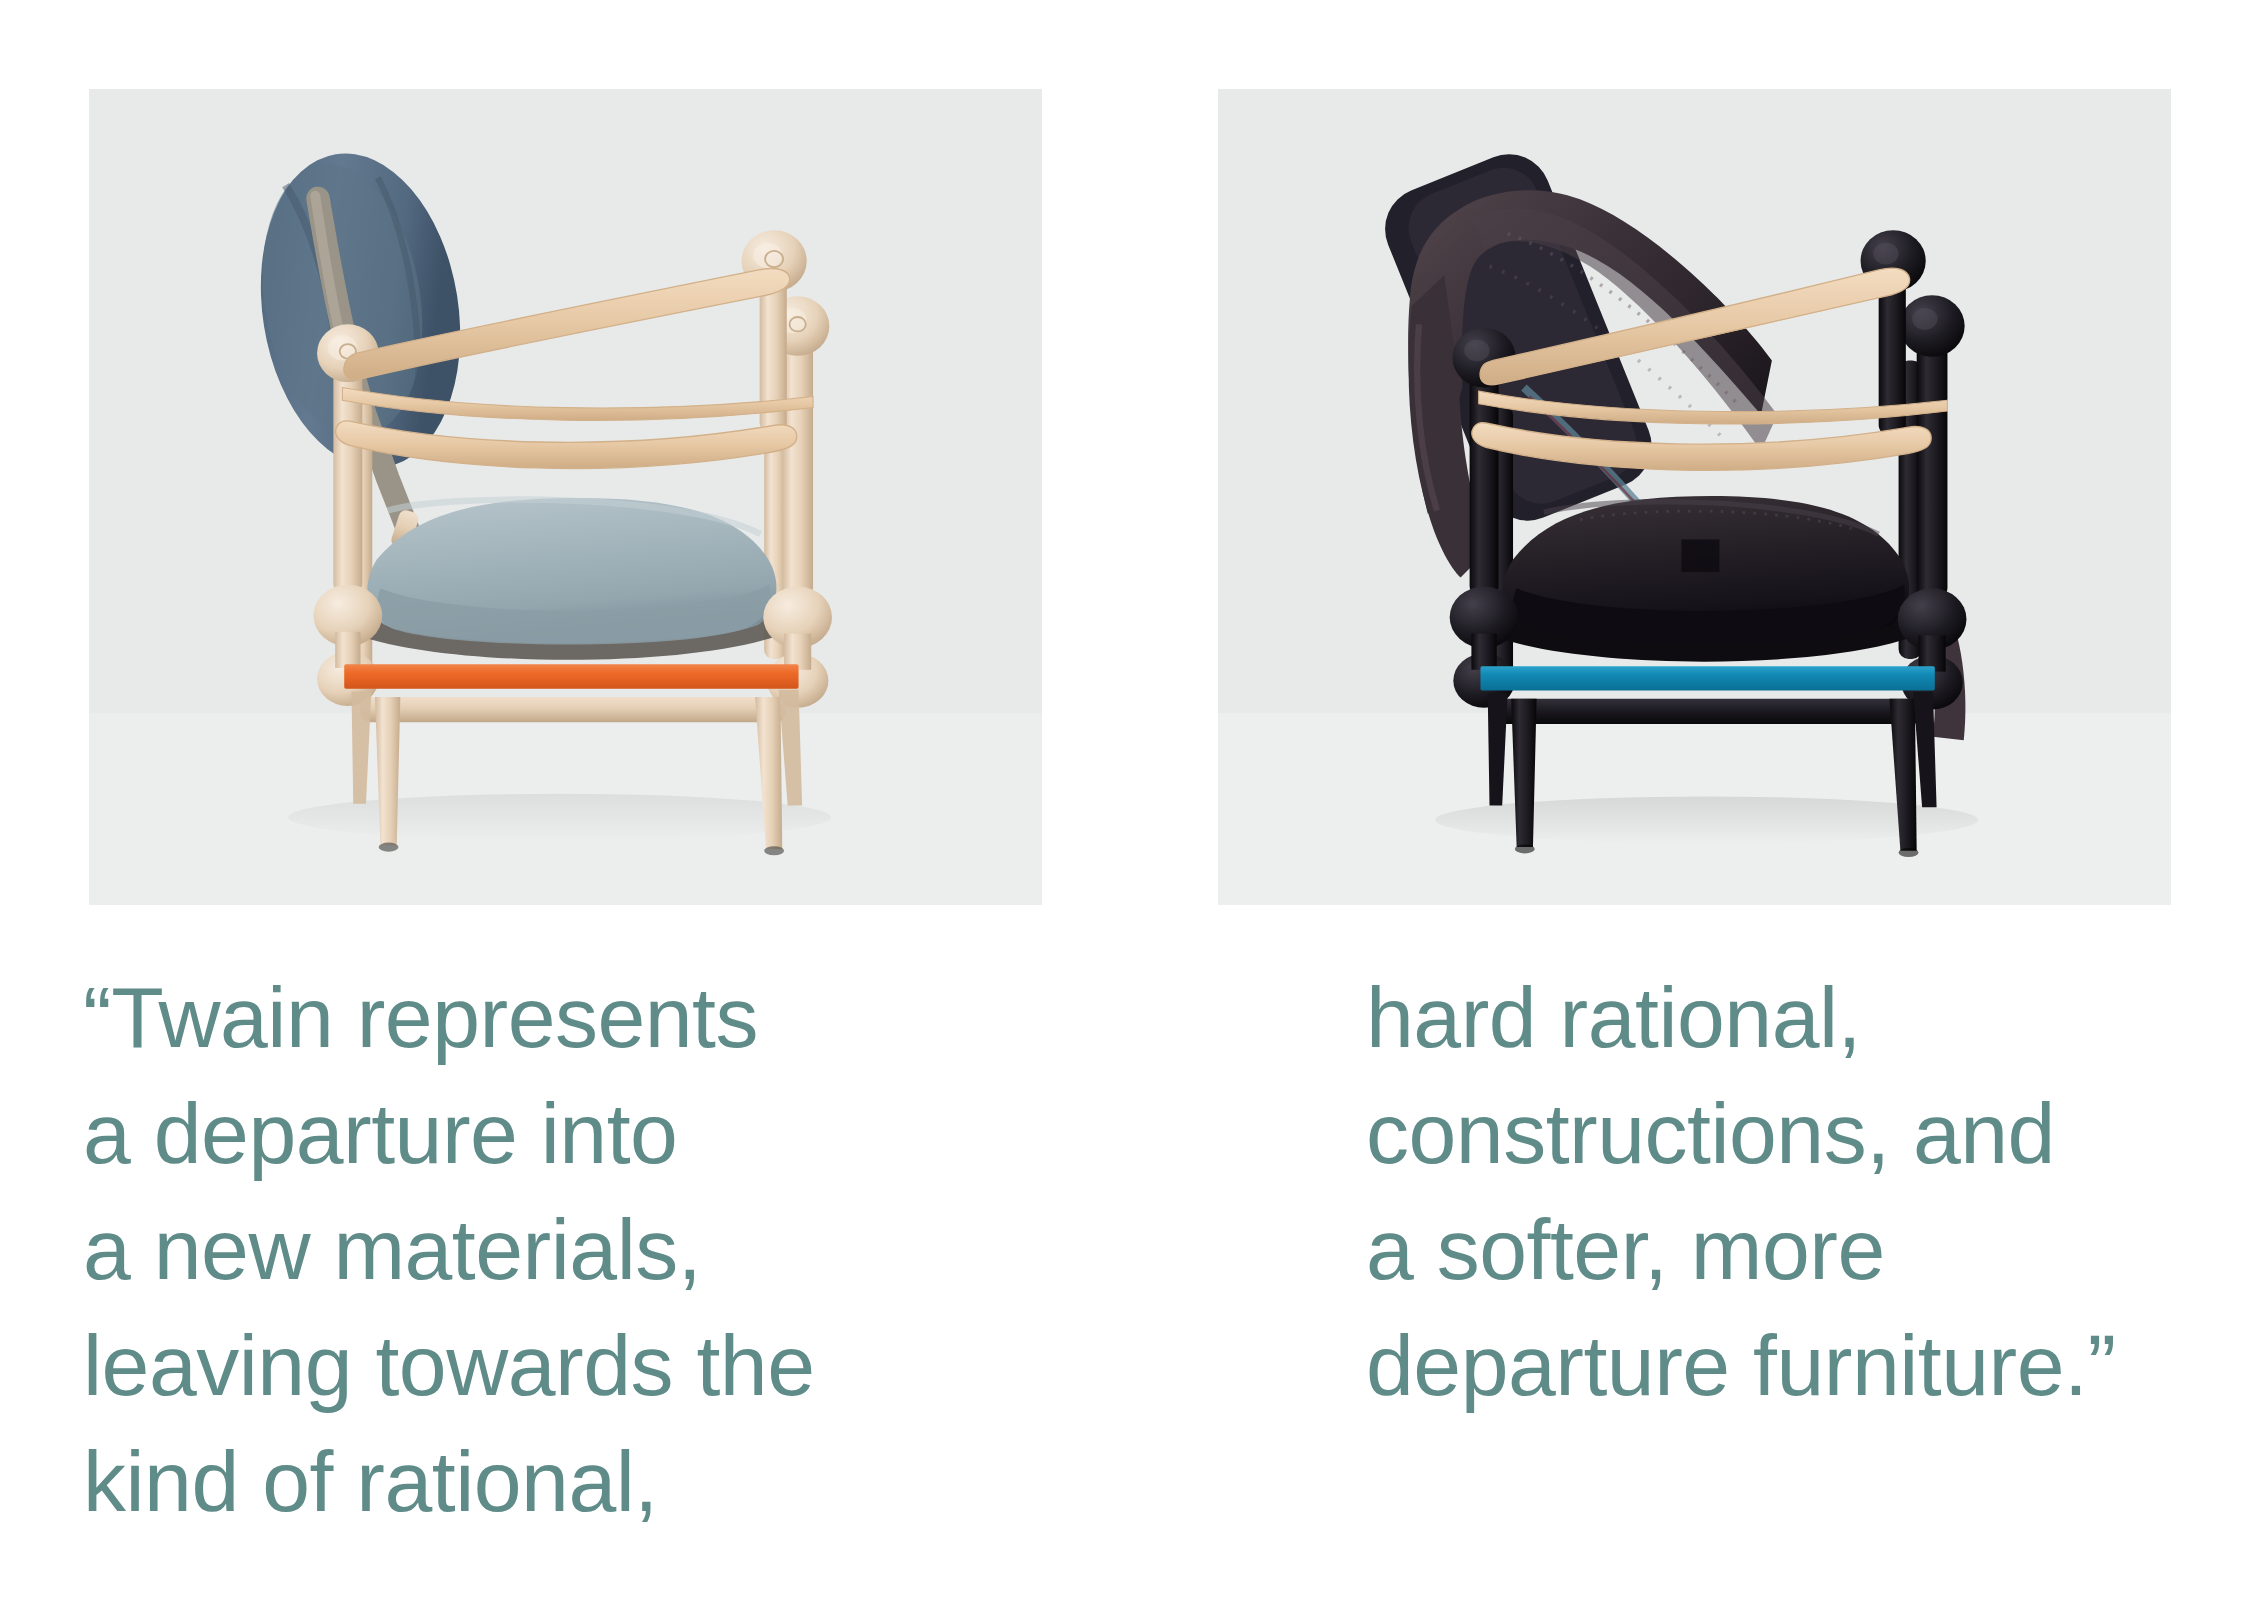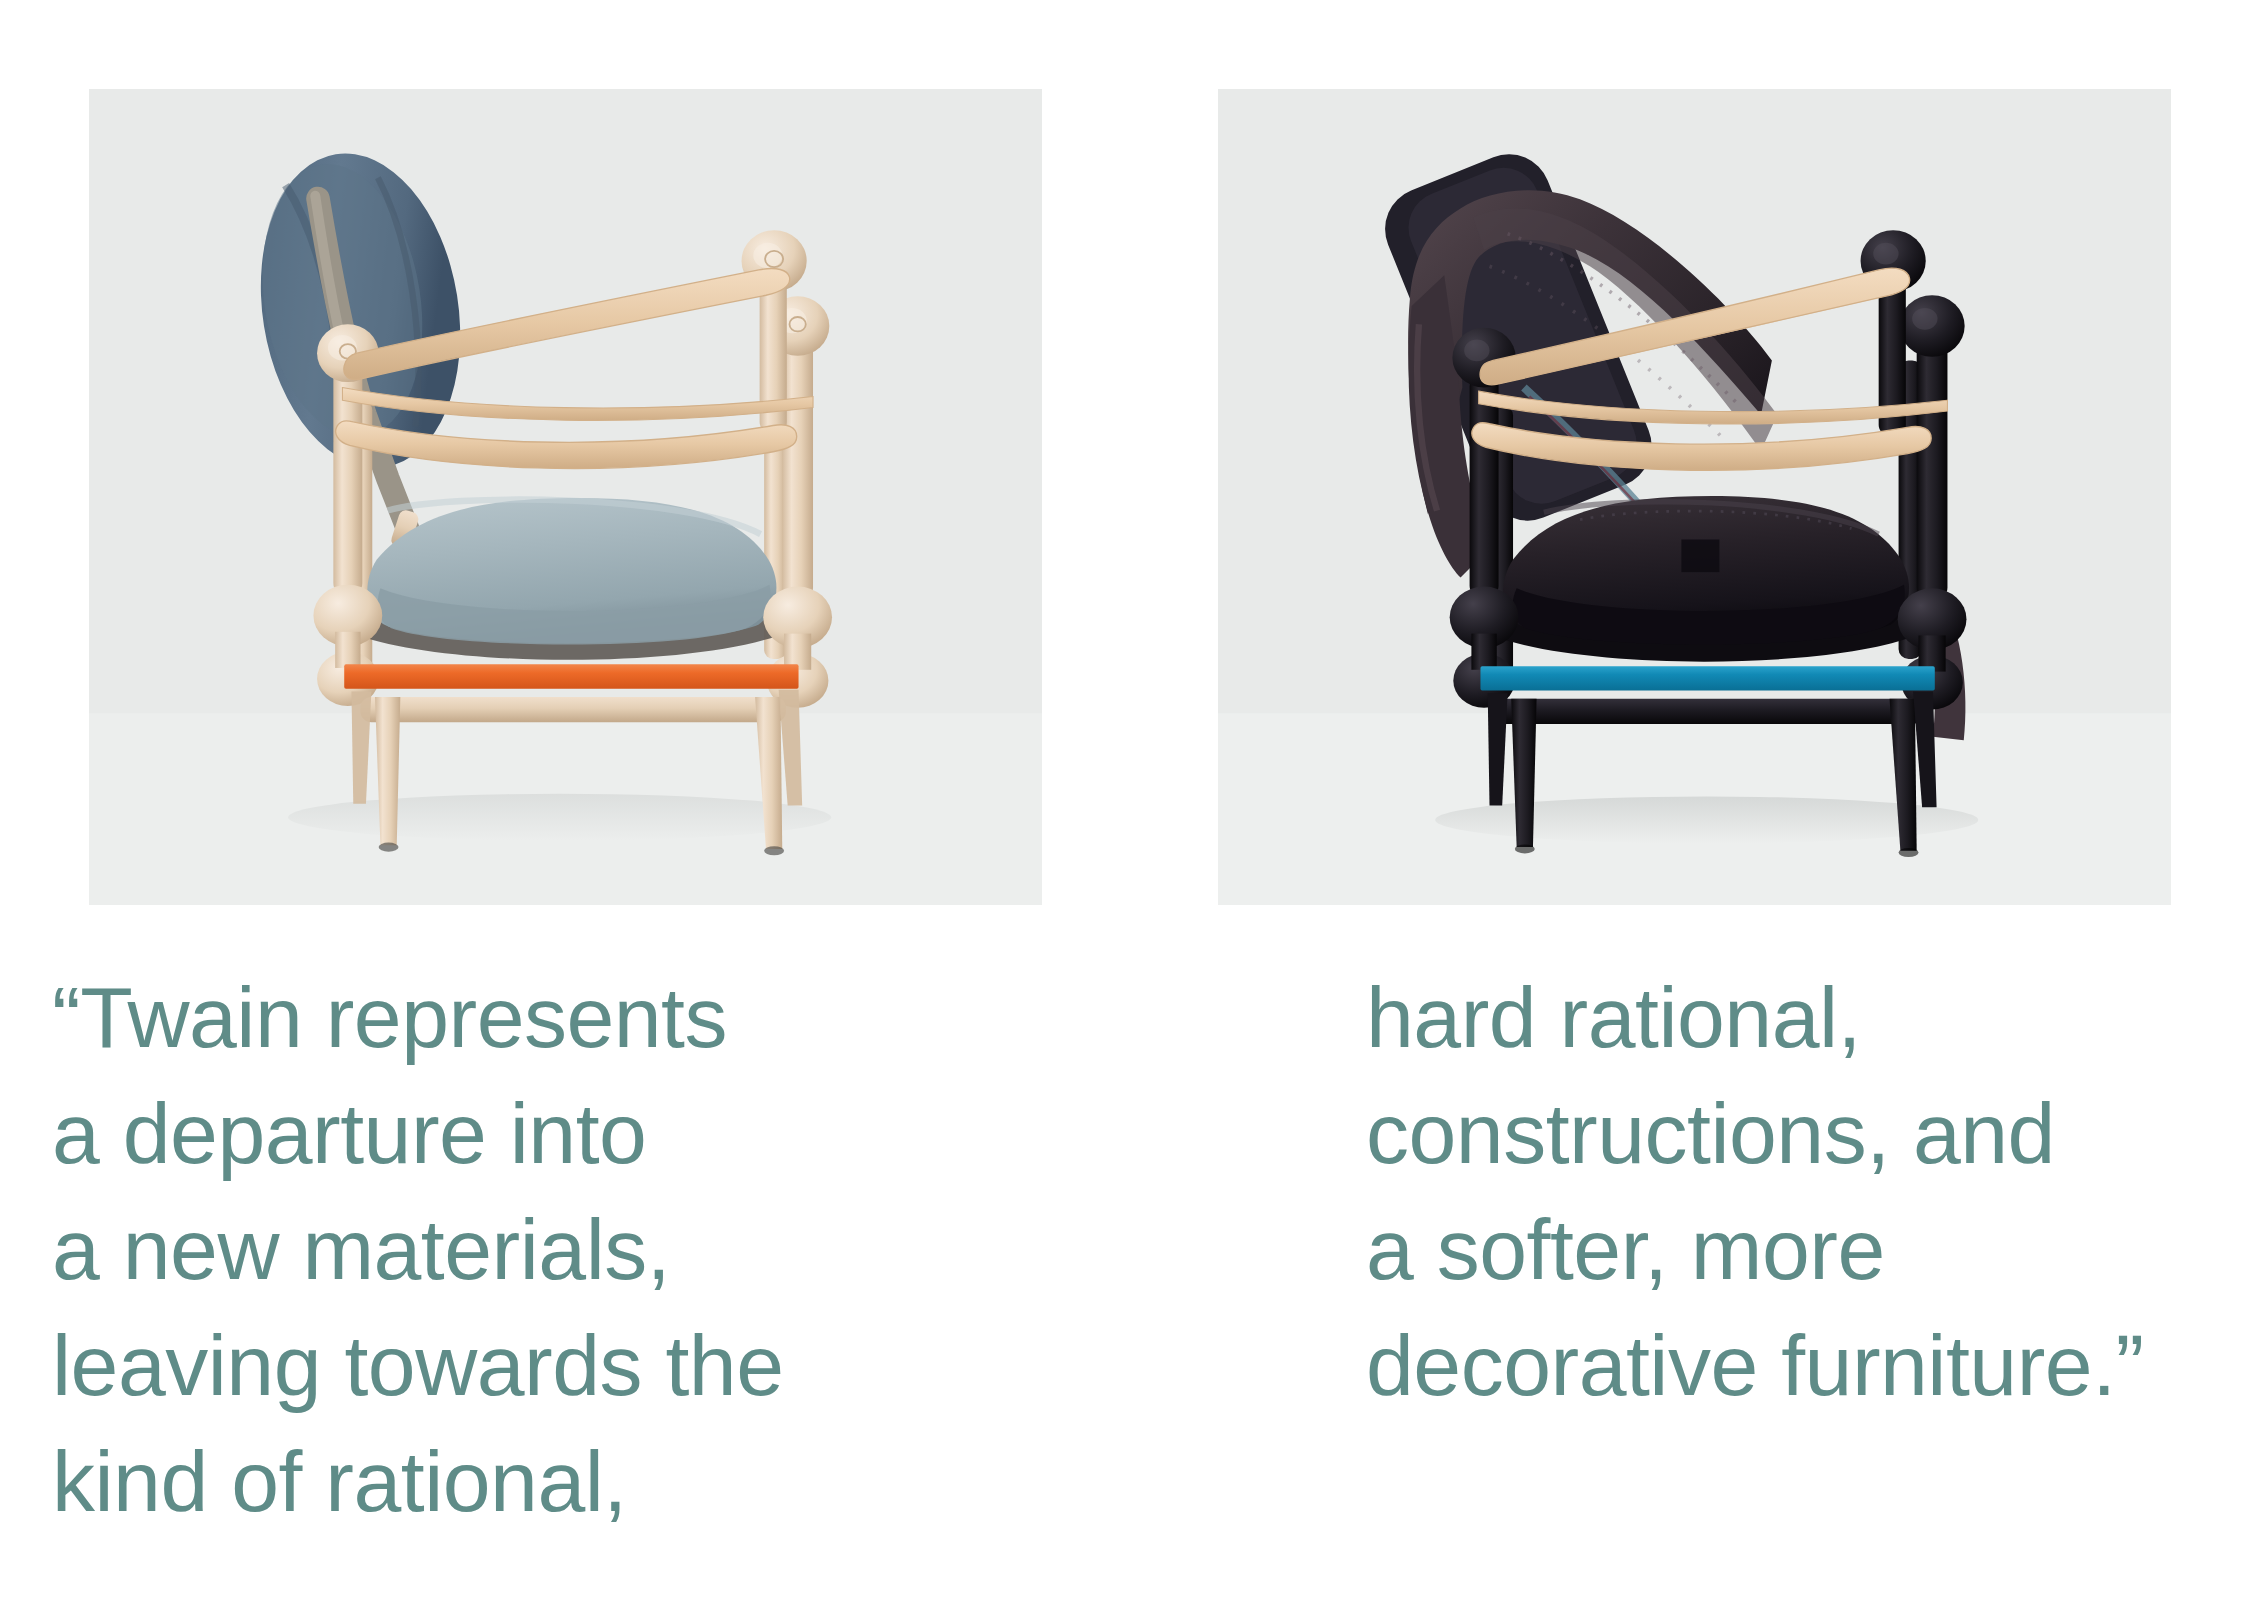--- a/index.html
+++ b/index.html
@@ -50,21 +50,21 @@
   .quote-row {
     position: absolute;
     left: 0;
     top: 959px;
     width: 2260px;
     display: flex;
   }
   .quote-col {
     flex: 0 0 auto;
   }
-  .quote-col.left  { width: 1135px; padding-left: 52px; box-sizing: border-box; }
+  .quote-col.left  { width: 1135px; padding-left: 83px; box-sizing: border-box; }
   .quote-col.right { width: 1124px; padding-left: 231px; box-sizing: border-box; }
 
   .quote-line {
     color: #5f8c88;
     font-family: "Liberation Sans", sans-serif;
     font-size: 86px;
     font-weight: 400;
     line-height: 116px;
     letter-spacing: -0.5px;
     white-space: pre;
@@ -342,18 +342,18 @@
       <div class="quote-line">a departure into</div>
       <div class="quote-line">a new materials,</div>
       <div class="quote-line">leaving towards the</div>
       <div class="quote-line">kind of rational,</div>
     </div>
 
     <div class="quote-col right">
       <div class="quote-line">hard rational,</div>
       <div class="quote-line">constructions, and</div>
       <div class="quote-line">a softer, more</div>
-      <div class="quote-line">decorative furniture.”</div>
+      <div class="quote-line">departure furniture.”</div>
     </div>
   </div>
 
 </div>
 
 
 </body></html>

